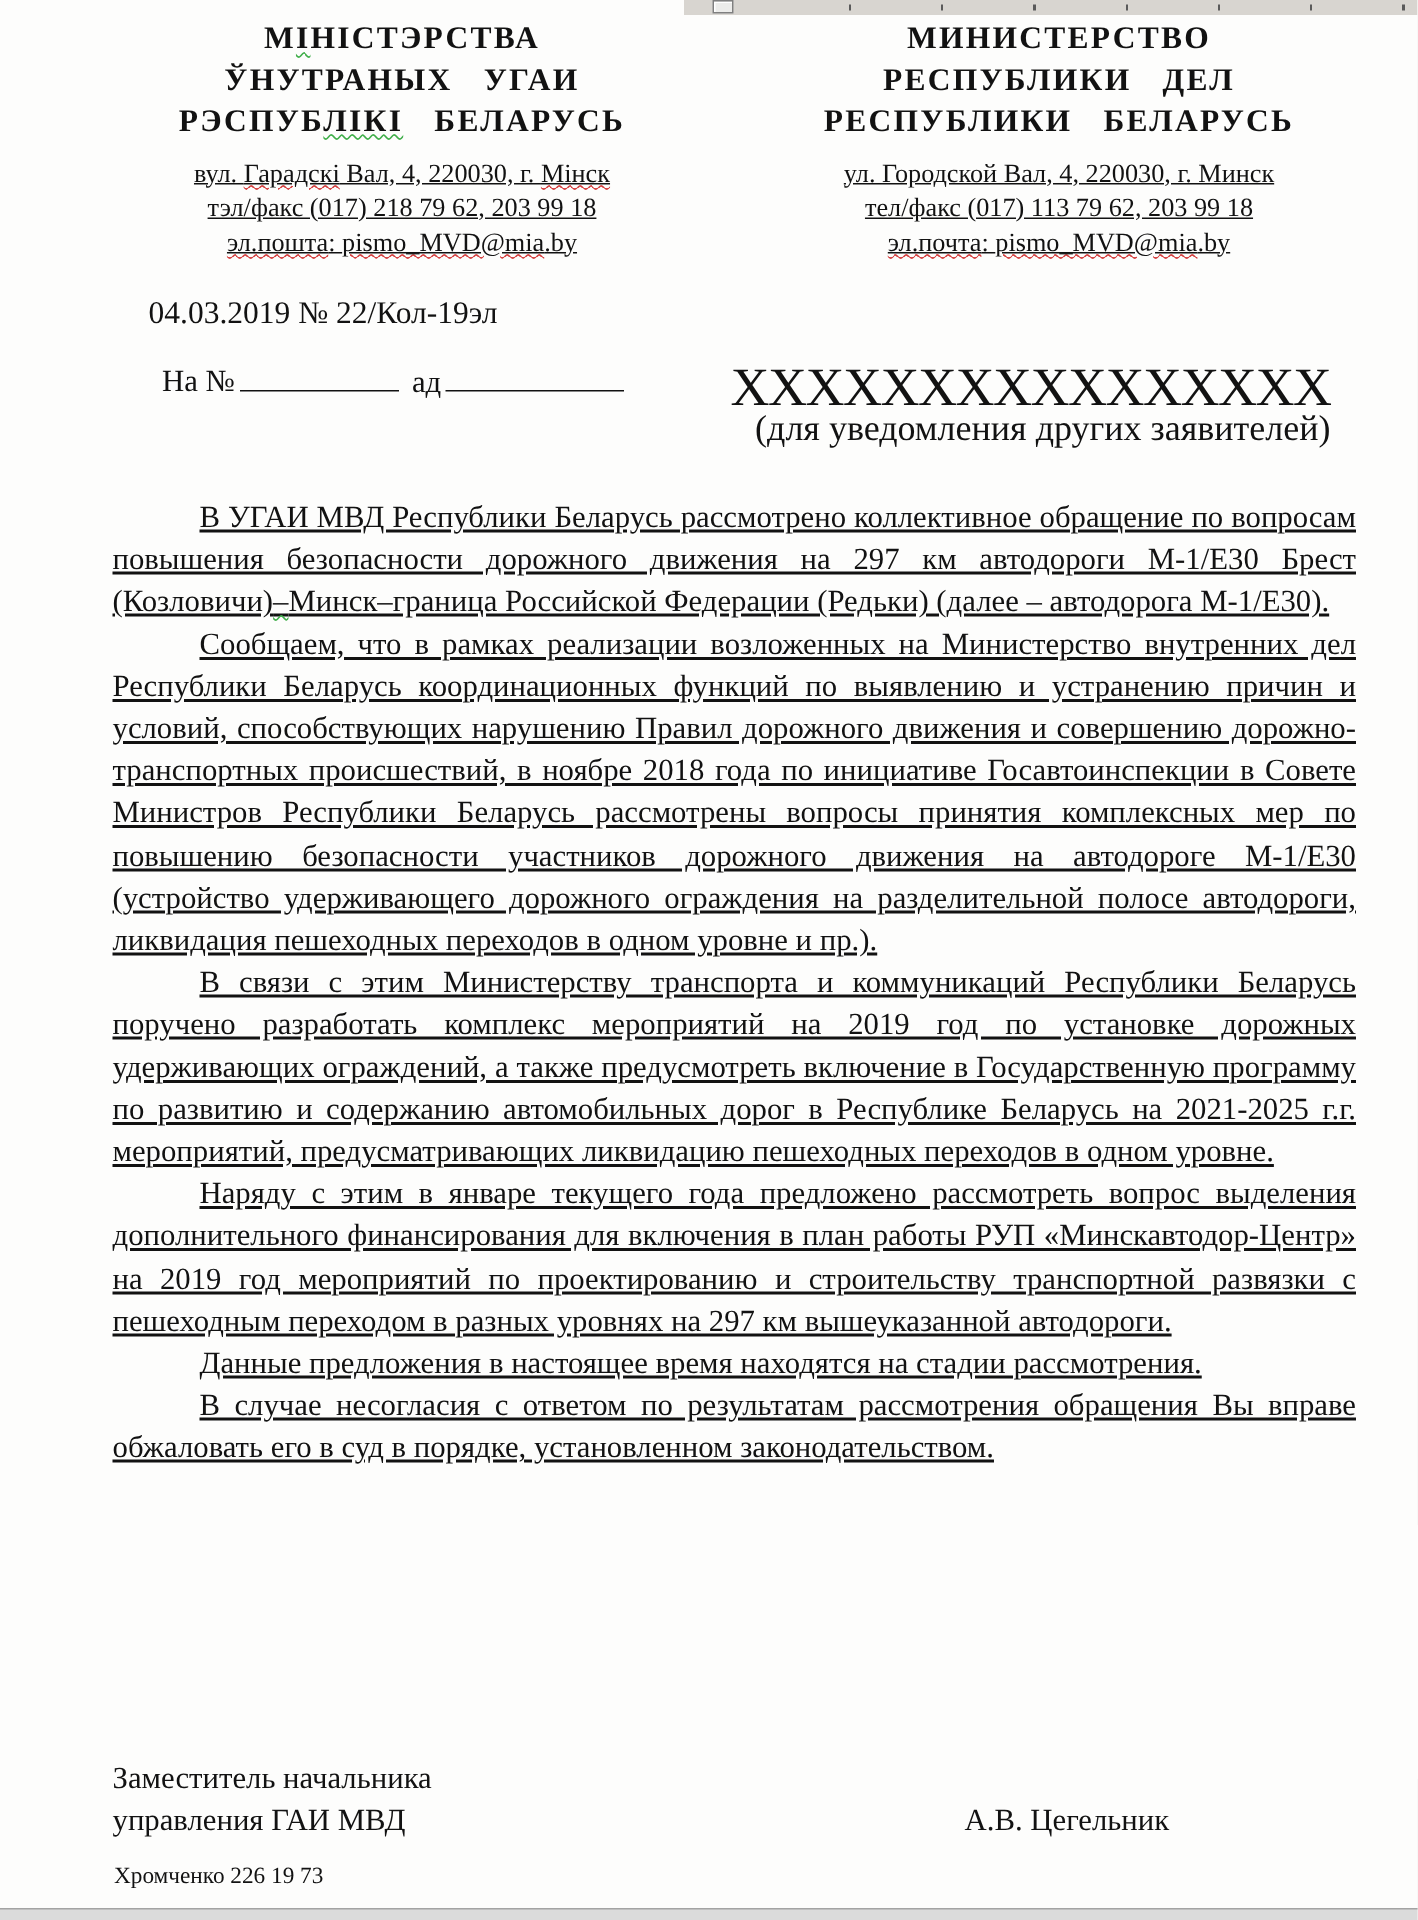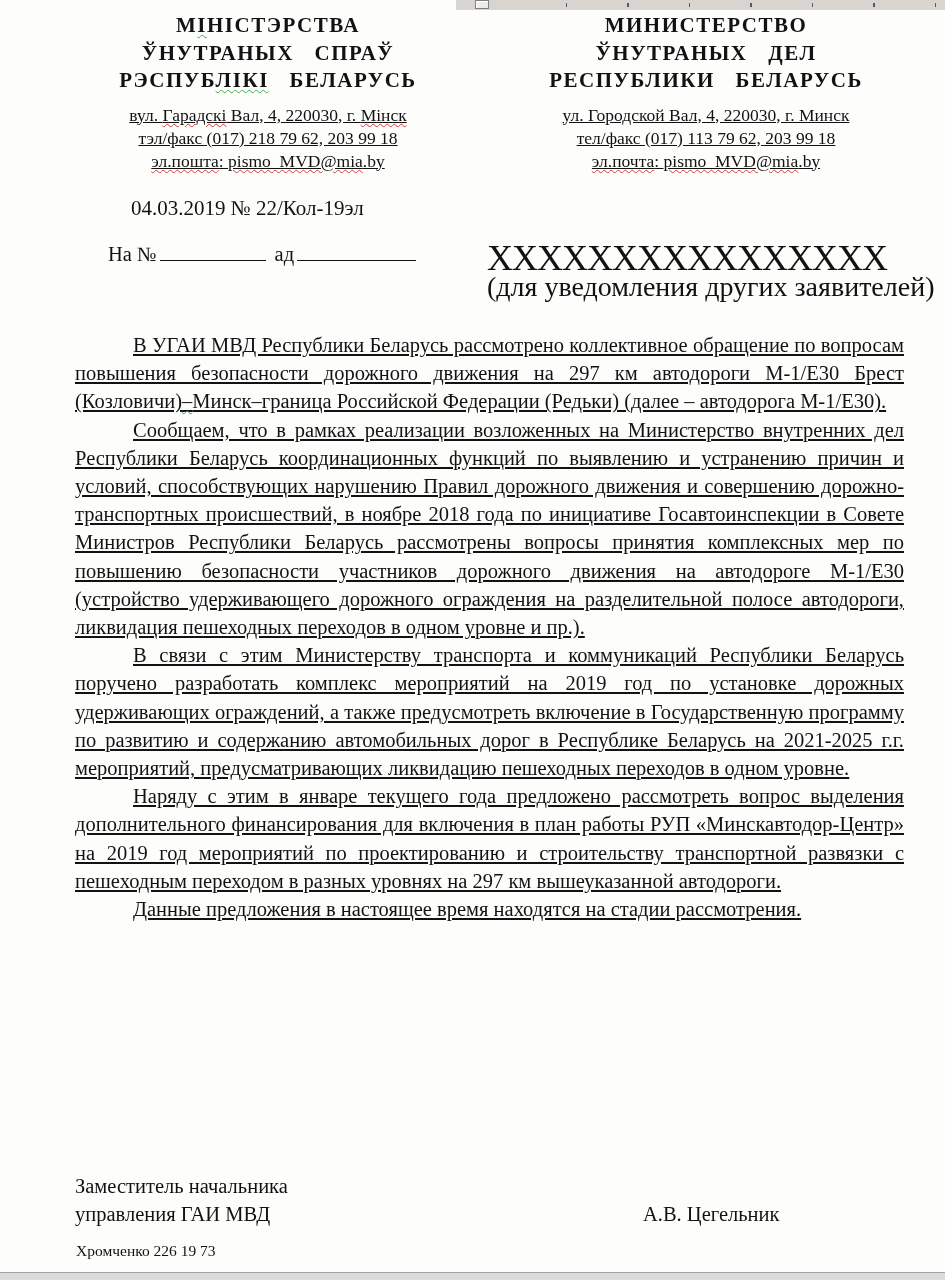--- a/index.html
+++ b/index.html
@@ -67,21 +67,20 @@
   }
   .sq-red   { text-decoration-color: var(--sq-red, #d43c3c); }
   .sq-green { text-decoration-color: var(--sq-green, #3fae49); }
 
   
   .date-line {
     position: absolute;
     left: 99px; top: 196px;
     font-size: 21px;
     white-space: nowrap;
-    margin-left: 32px;
   }
   .ref-line {
     position: absolute;
     left: 108px; top: 239px;
     font-size: 20.5px;
     white-space: nowrap;
   }
   .blank {
     display: inline-block;
     border-bottom: 1.6px solid #111;
@@ -94,21 +93,21 @@
 
   
   .recipient { position: absolute; left: 487px; top: 243px; }
   .recipient-x {
     font-size: 36px;
     letter-spacing: -1px;
     line-height: 30px;
     white-space: nowrap;
   }
   .recipient-note {
-    font-size: 28px;
+    font-size: 24px;
     line-height: 27px;
     white-space: nowrap;
     text-align: right;
   }
 
   
   .body-text {
     position: absolute;
     left: 75px; top: 331px;
     width: 829px;
@@ -151,34 +150,34 @@
 <div class="page">
 
   <div class="ruler">
     <div class="ruler-ticks"></div>
     <div class="ruler-square"></div>
   </div>
 
   <div class="hdr hdr-left">
     <div class="hdr-title">
       <div><span>М</span><span class="sq-green">І</span><span>НІСТЭРСТВА</span></div>
-      <div><span>ЎНУТРАНЫХ СПРАЎ</span></div>
+      <div><span>ЎНУТРАНЫХ УГАИ</span></div>
       <div><span>РЭСПУБ</span><span class="sq-green">ЛІКІ</span><span> БЕЛАРУСЬ</span></div>
     </div>
     <div class="hdr-addr">
       <div><span>вул. </span><span class="sq-red">Гарадскі</span><span> Вал, 4, 220030, г. </span><span class="sq-red">Мінск</span></div>
       <div><span>тэл/факс  (017) 218 79 62, 203 99 18</span></div>
       <div><span class="sq-red">эл.пошта</span><span>: </span><span class="sq-red">pismo_MVD@mia</span><span>.by</span></div>
     </div>
   </div>
 
   <div class="hdr hdr-right">
     <div class="hdr-title">
       <div><span>МИНИСТЕРСТВО</span></div>
-      <div><span>ЎНУТРАНЫХ ДЕЛ</span></div>
+      <div><span>РЕСПУБЛИКИ ДЕЛ</span></div>
       <div><span>РЕСПУБЛИКИ БЕЛАРУСЬ</span></div>
     </div>
     <div class="hdr-addr">
       <div><span>ул. Городской Вал, 4, 220030, г. Минск</span></div>
       <div><span>тел/факс  (017) 113 79 62,  203 99 18</span></div>
       <div><span class="sq-red">эл.почта</span><span>: </span><span class="sq-red">pismo_MVD@mia</span><span>.by</span></div>
     </div>
   </div>
 
   <div class="date-line">04.03.2019 № 22/Кол-19эл</div>
@@ -190,20 +189,21 @@
     <div class="recipient-x">ХХХХХХХХХХХХХХХХ</div>
     <div class="recipient-note">(для уведомления других заявителей)</div>
   </div>
 
   <div class="body-text">
     <p><span>В УГАИ МВД Республики Беларусь рассмотрено коллективное обращение по вопросам повышения безопасности дорожного движения на 297 км автодороги М-1/Е30 Брест (Козловичи)</span><span class="sq-green">–</span><span>Минск–граница Российской Федерации (Редьки) (далее – автодорога М-1/Е30).</span></p>
     <p><span>Сообщаем, что в рамках реализации возложенных на Министерство внутренних дел Республики Беларусь координационных функций по выявлению и устранению причин и условий, способствующих нарушению Правил дорожного движения и совершению дорожно-транспортных происшествий, в ноябре 2018 года по инициативе Госавтоинспекции в Совете Министров Республики Беларусь рассмотрены вопросы принятия комплексных мер по повышению безопасности участников дорожного движения на автодороге М-1/Е30 (устройство удерживающего дорожного ограждения на разделительной полосе автодороги, ликвидация пешеходных переходов в одном уровне и пр.).</span></p>
     <p><span>В связи с этим Министерству транспорта и коммуникаций Республики Беларусь поручено разработать комплекс мероприятий на 2019 год по установке дорожных удерживающих ограждений, а также предусмотреть включение в Государственную программу по развитию и содержанию автомобильных дорог в Республике Беларусь на 2021-2025 г.г. мероприятий, предусматривающих ликвидацию пешеходных переходов в одном уровне.</span></p>
     <p><span>Наряду с этим в январе текущего года предложено рассмотреть вопрос выделения дополнительного финансирования для включения в план работы РУП «Минскавтодор-Центр» на 2019 год мероприятий по проектированию и строительству транспортной развязки с пешеходным переходом в разных уровнях на 297 км вышеуказанной автодороги.</span></p>
     <p><span>Данные предложения в настоящее время находятся на стадии рассмотрения.</span></p>
+    <p><span>В случае несогласия с ответом по результатам рассмотрения обращения Вы вправе обжаловать его в суд в порядке, установленном законодательством.</span></p>
   </div>
 
   <div class="sign">
     <div>Заместитель начальника</div>
     <div class="sign-row">
       <span>управления ГАИ МВД</span>
       <span class="sign-name">А.В. Цегельник</span>
     </div>
   </div>
 

